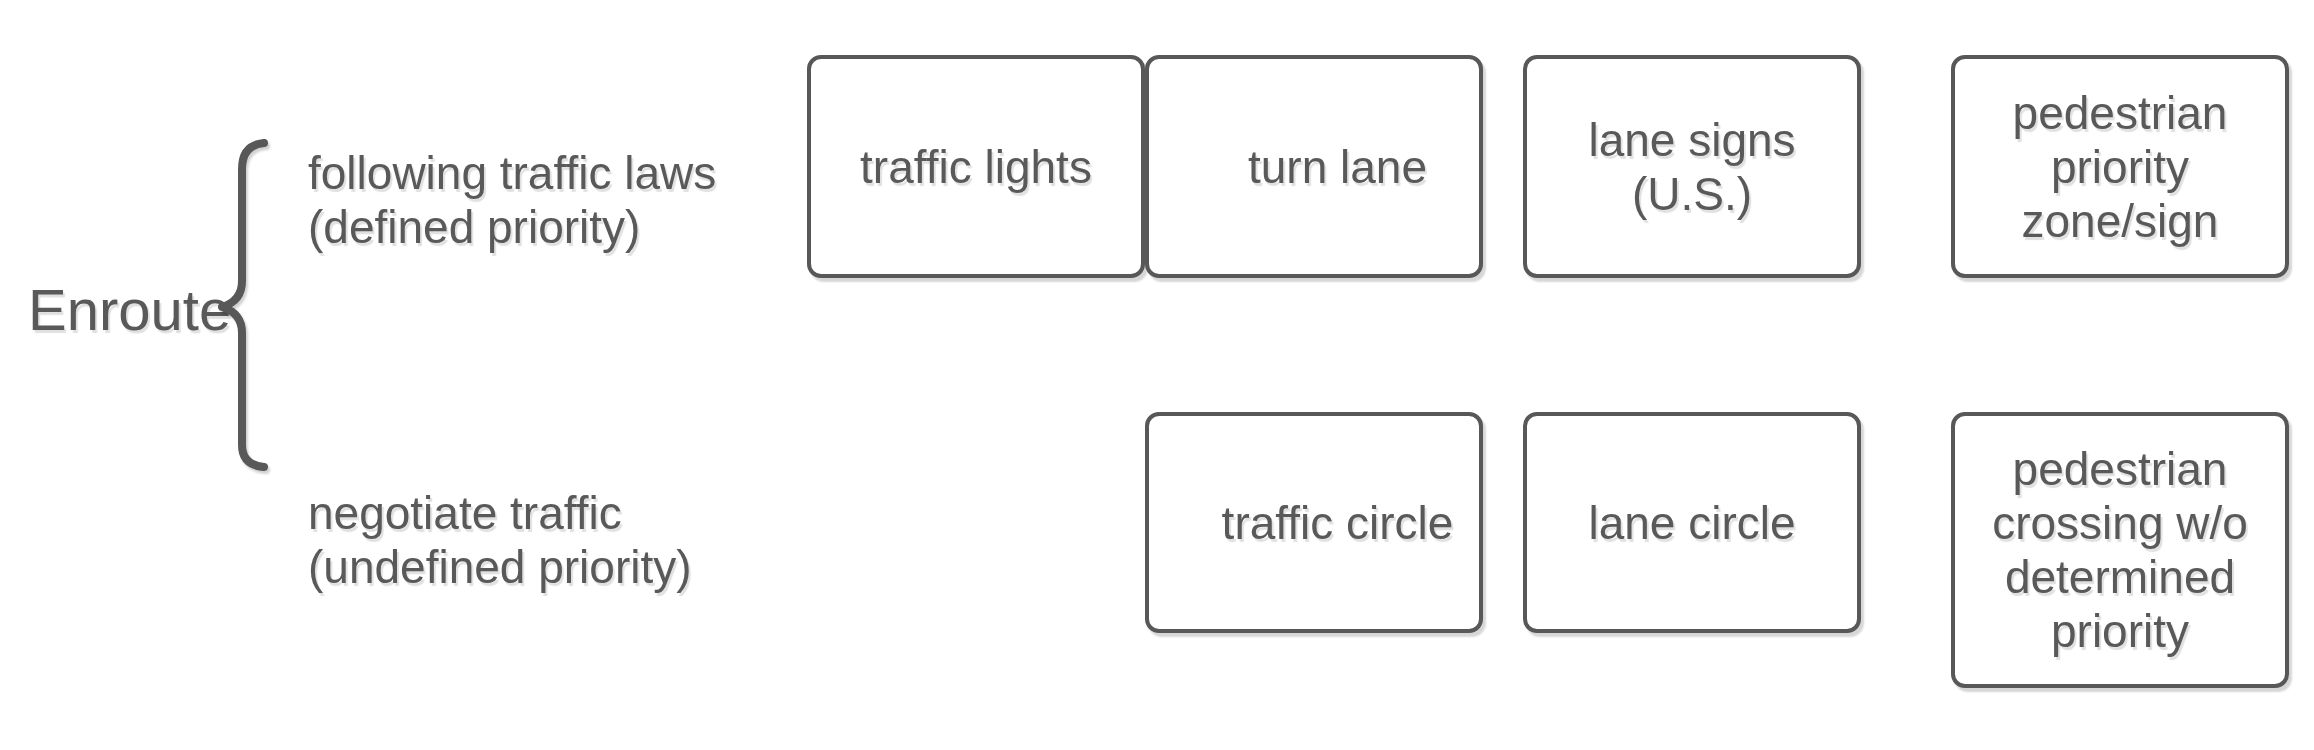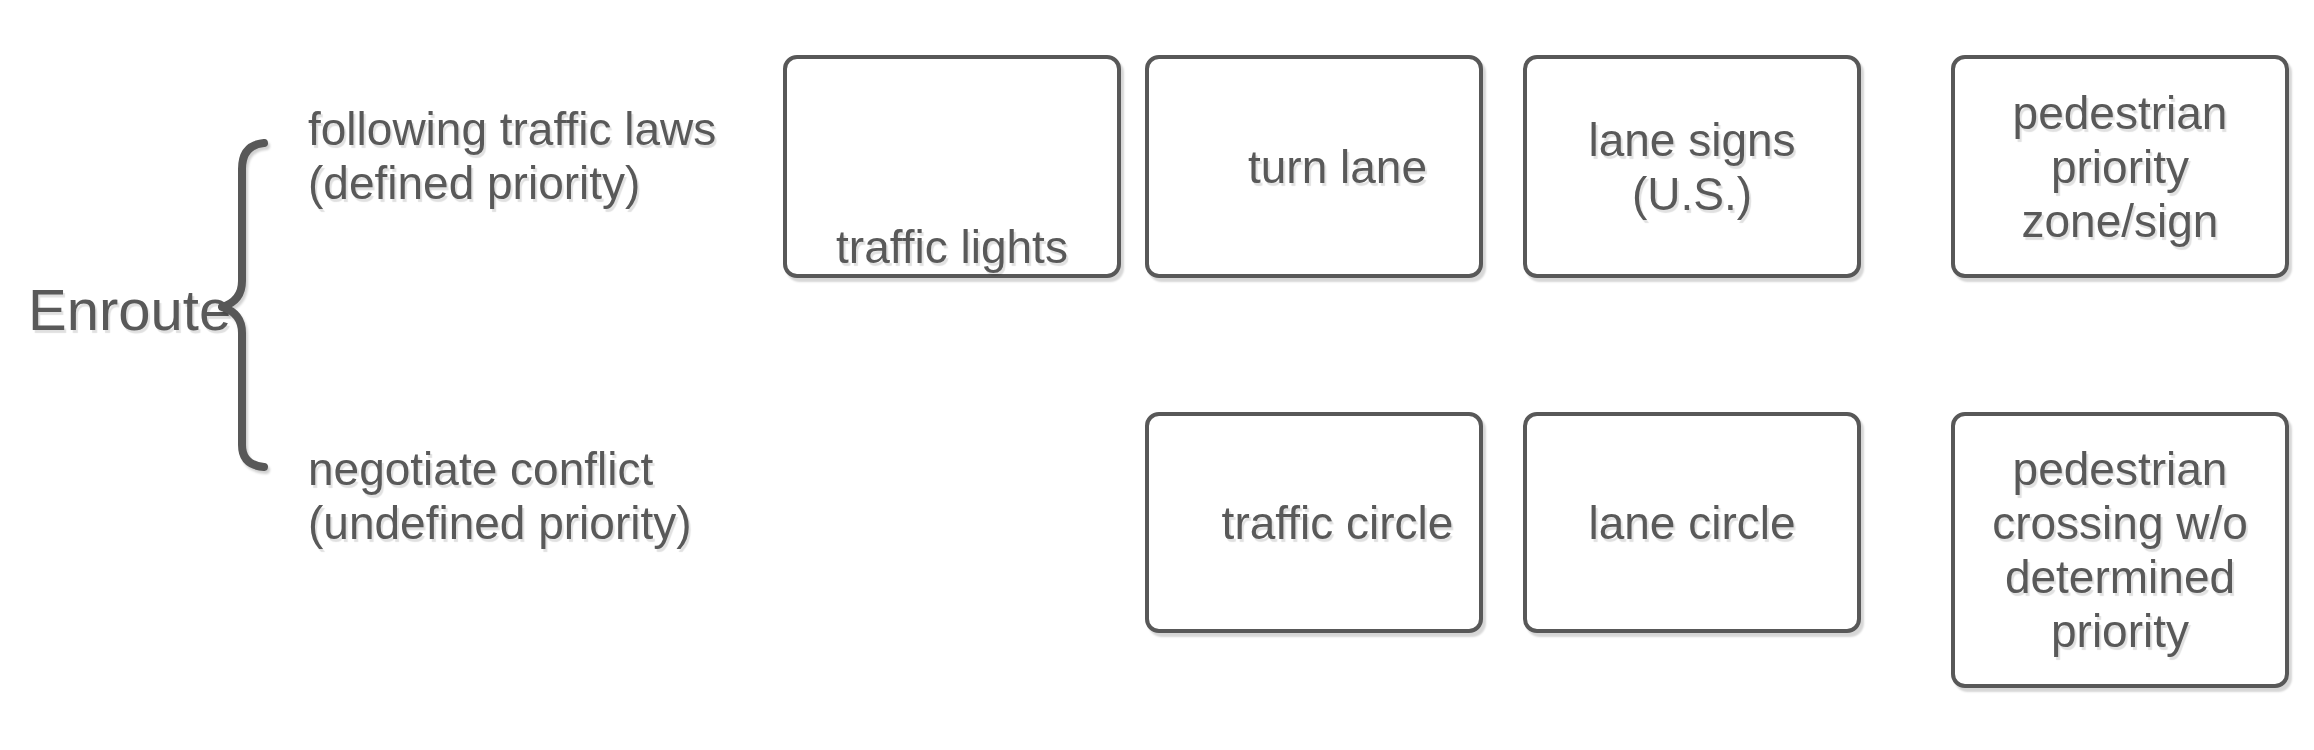--- a/index.html
+++ b/index.html
@@ -40,20 +40,21 @@
     stroke-linecap:round;
     stroke-linejoin:round;
   }
   .row-label{
     position:absolute;
     left:308px;
     font-size:46px;
     line-height:54px;
     white-space:pre-line;
     text-shadow:2px 3px 1px rgba(0,0,0,0.12);
+    margin-top:44px;
   }
   .row-label.r1{top:102px;}
   .row-label.r2{top:442px;}
   .node{
     position:absolute;
     width:338px;
     box-sizing:border-box;
     background:var(--box_fill);
     border:4px solid var(--stroke);
     border-radius:14px;
@@ -65,40 +66,40 @@
     line-height:54px;
     box-shadow:3px 4px 2px rgba(0,0,0,0.16);
   }
   .node .node-text{
     white-space:pre-line;
     text-shadow:2px 3px 1px rgba(0,0,0,0.12);
   }
   .row1{top:55px;height:223px;}
   .row2{top:412px;height:221px;}
   .row2.tall{height:276px;}
-  .c1{left:783px;align-items:flex-end;}
+  .c1{left:807px;}
   .c2{left:1145px;padding-left:47px;}
   .c3{left:1523px;}
   .c4{left:1951px;align-items:center;}
 </style>
 </head>
 <body>
 
 <div class="canvas">
 
   <div class="root-label">Enroute</div>
 
   <svg class="brace" width="60" height="336" viewBox="0 0 60 336" aria-hidden="true">
     <path d="M 52 6 Q 30 8 30 32 L 30 144 Q 30 164 10 170 Q 30 176 30 196 L 30 308 Q 30 328 52 330"></path>
   </svg>
 
   <div class="row-label r1">following traffic laws
 (defined priority)</div>
 
-  <div class="row-label r2">negotiate conflict
+  <div class="row-label r2">negotiate traffic
 (undefined priority)</div>
 
   <div class="node row1 c1">
     <span class="node-text">traffic lights</span>
   </div>
   <div class="node row1 c2">
     <span class="node-text">turn lane</span>
   </div>
   <div class="node row1 c3">
     <span class="node-text">lane signs

